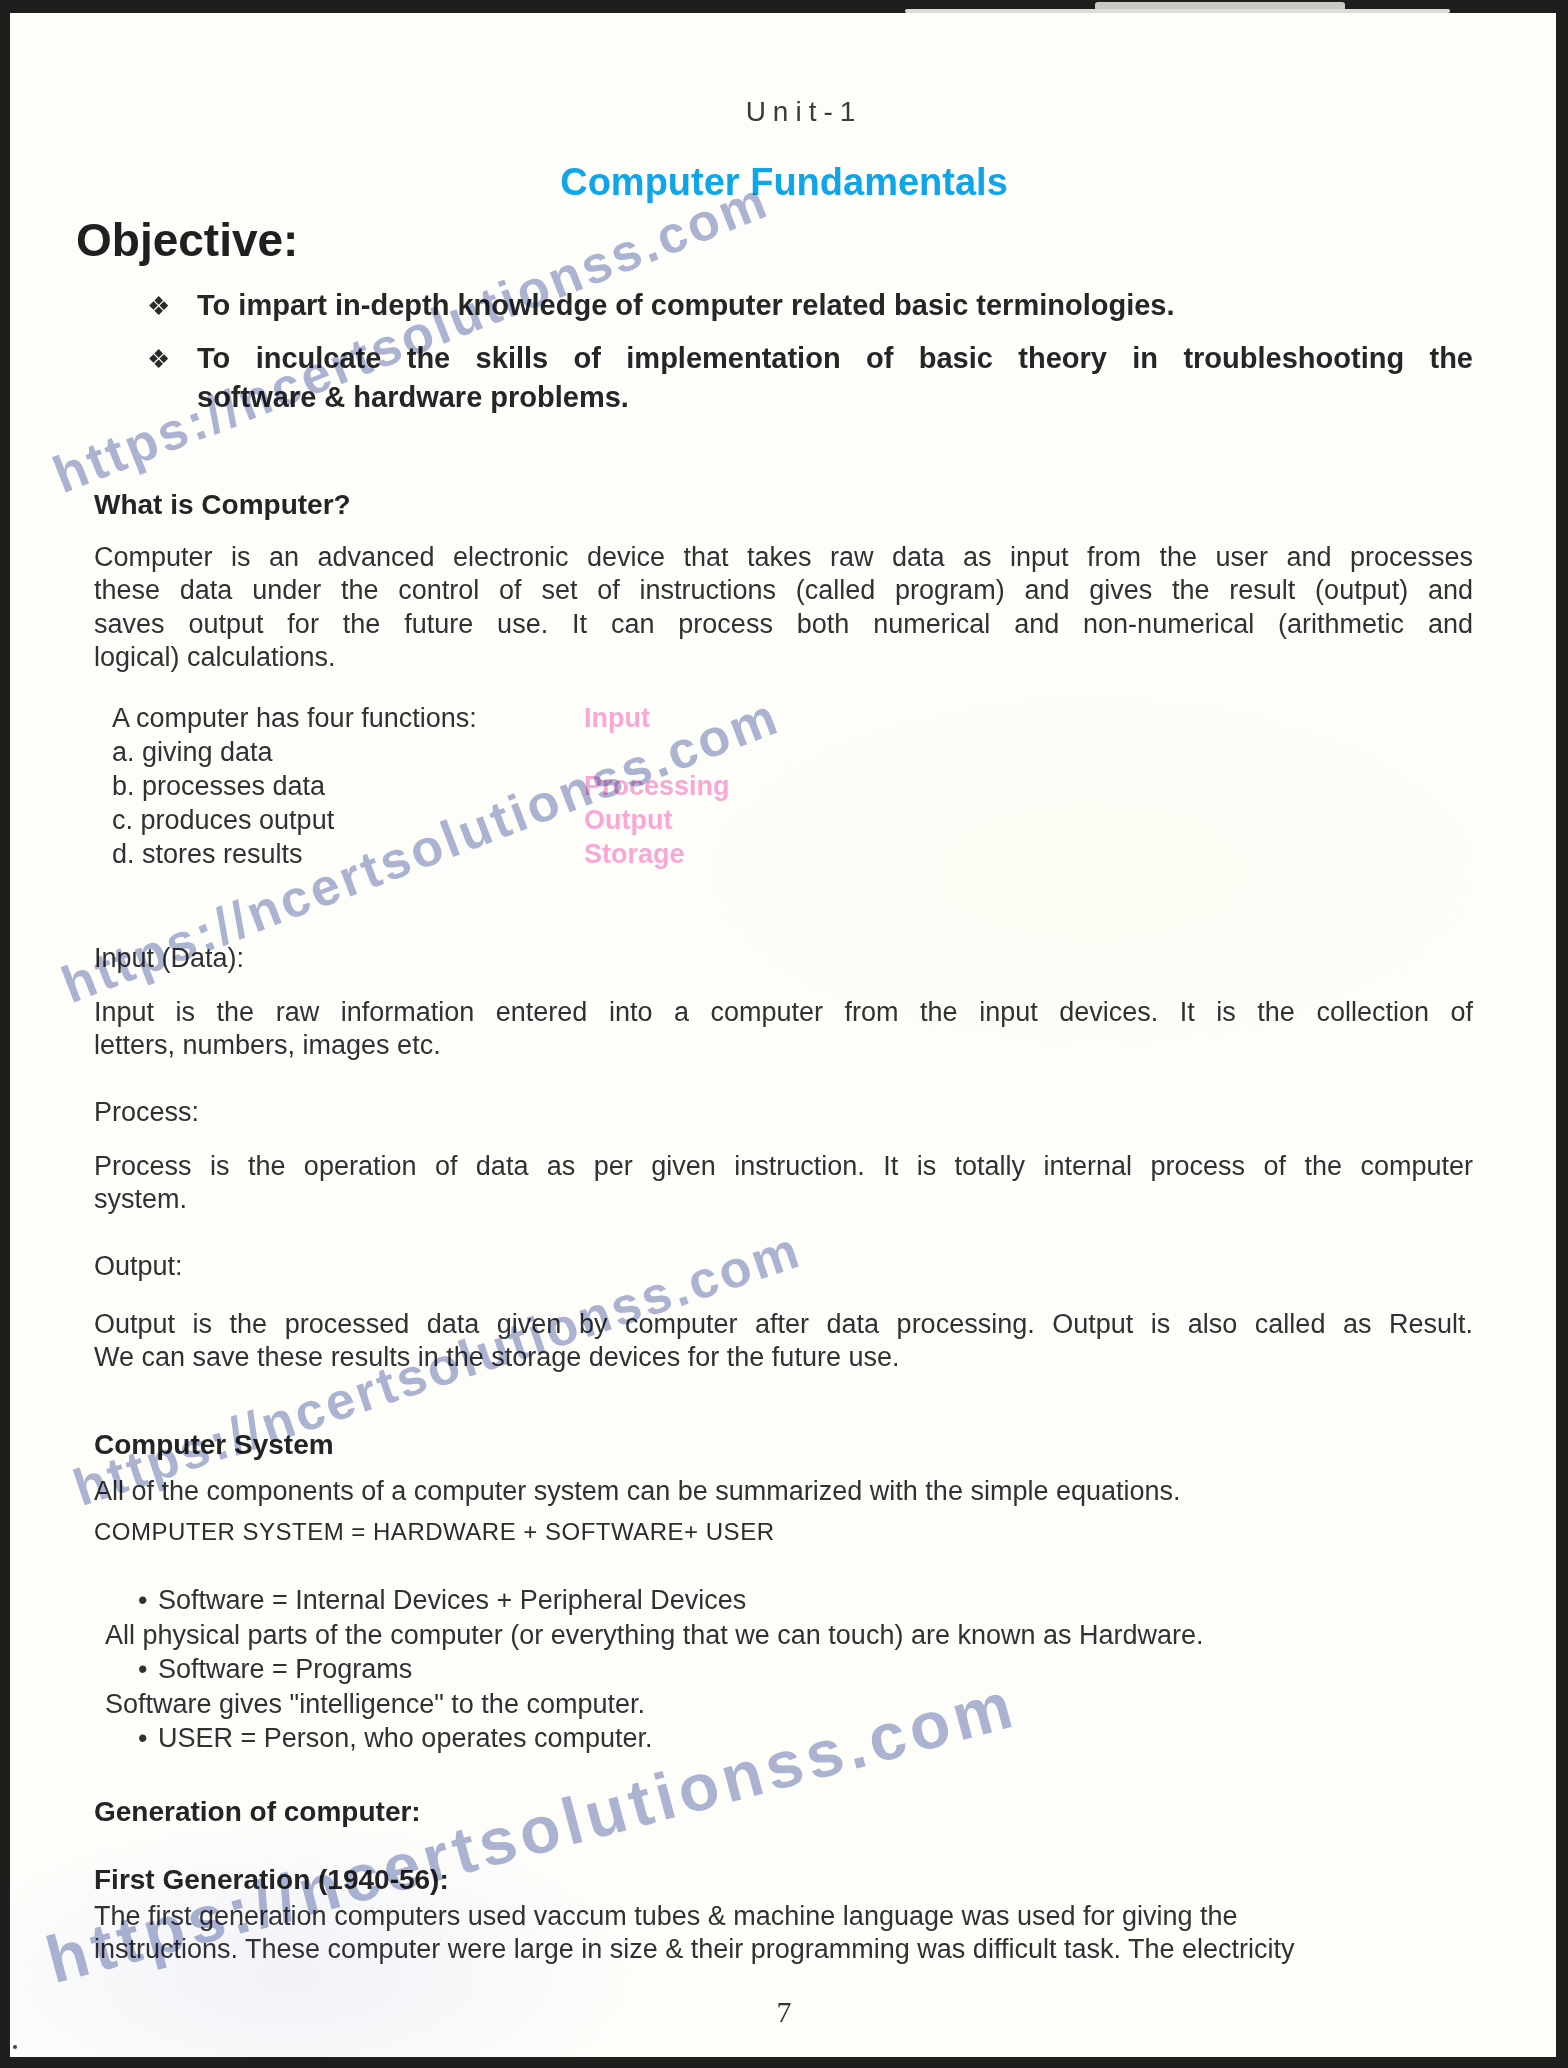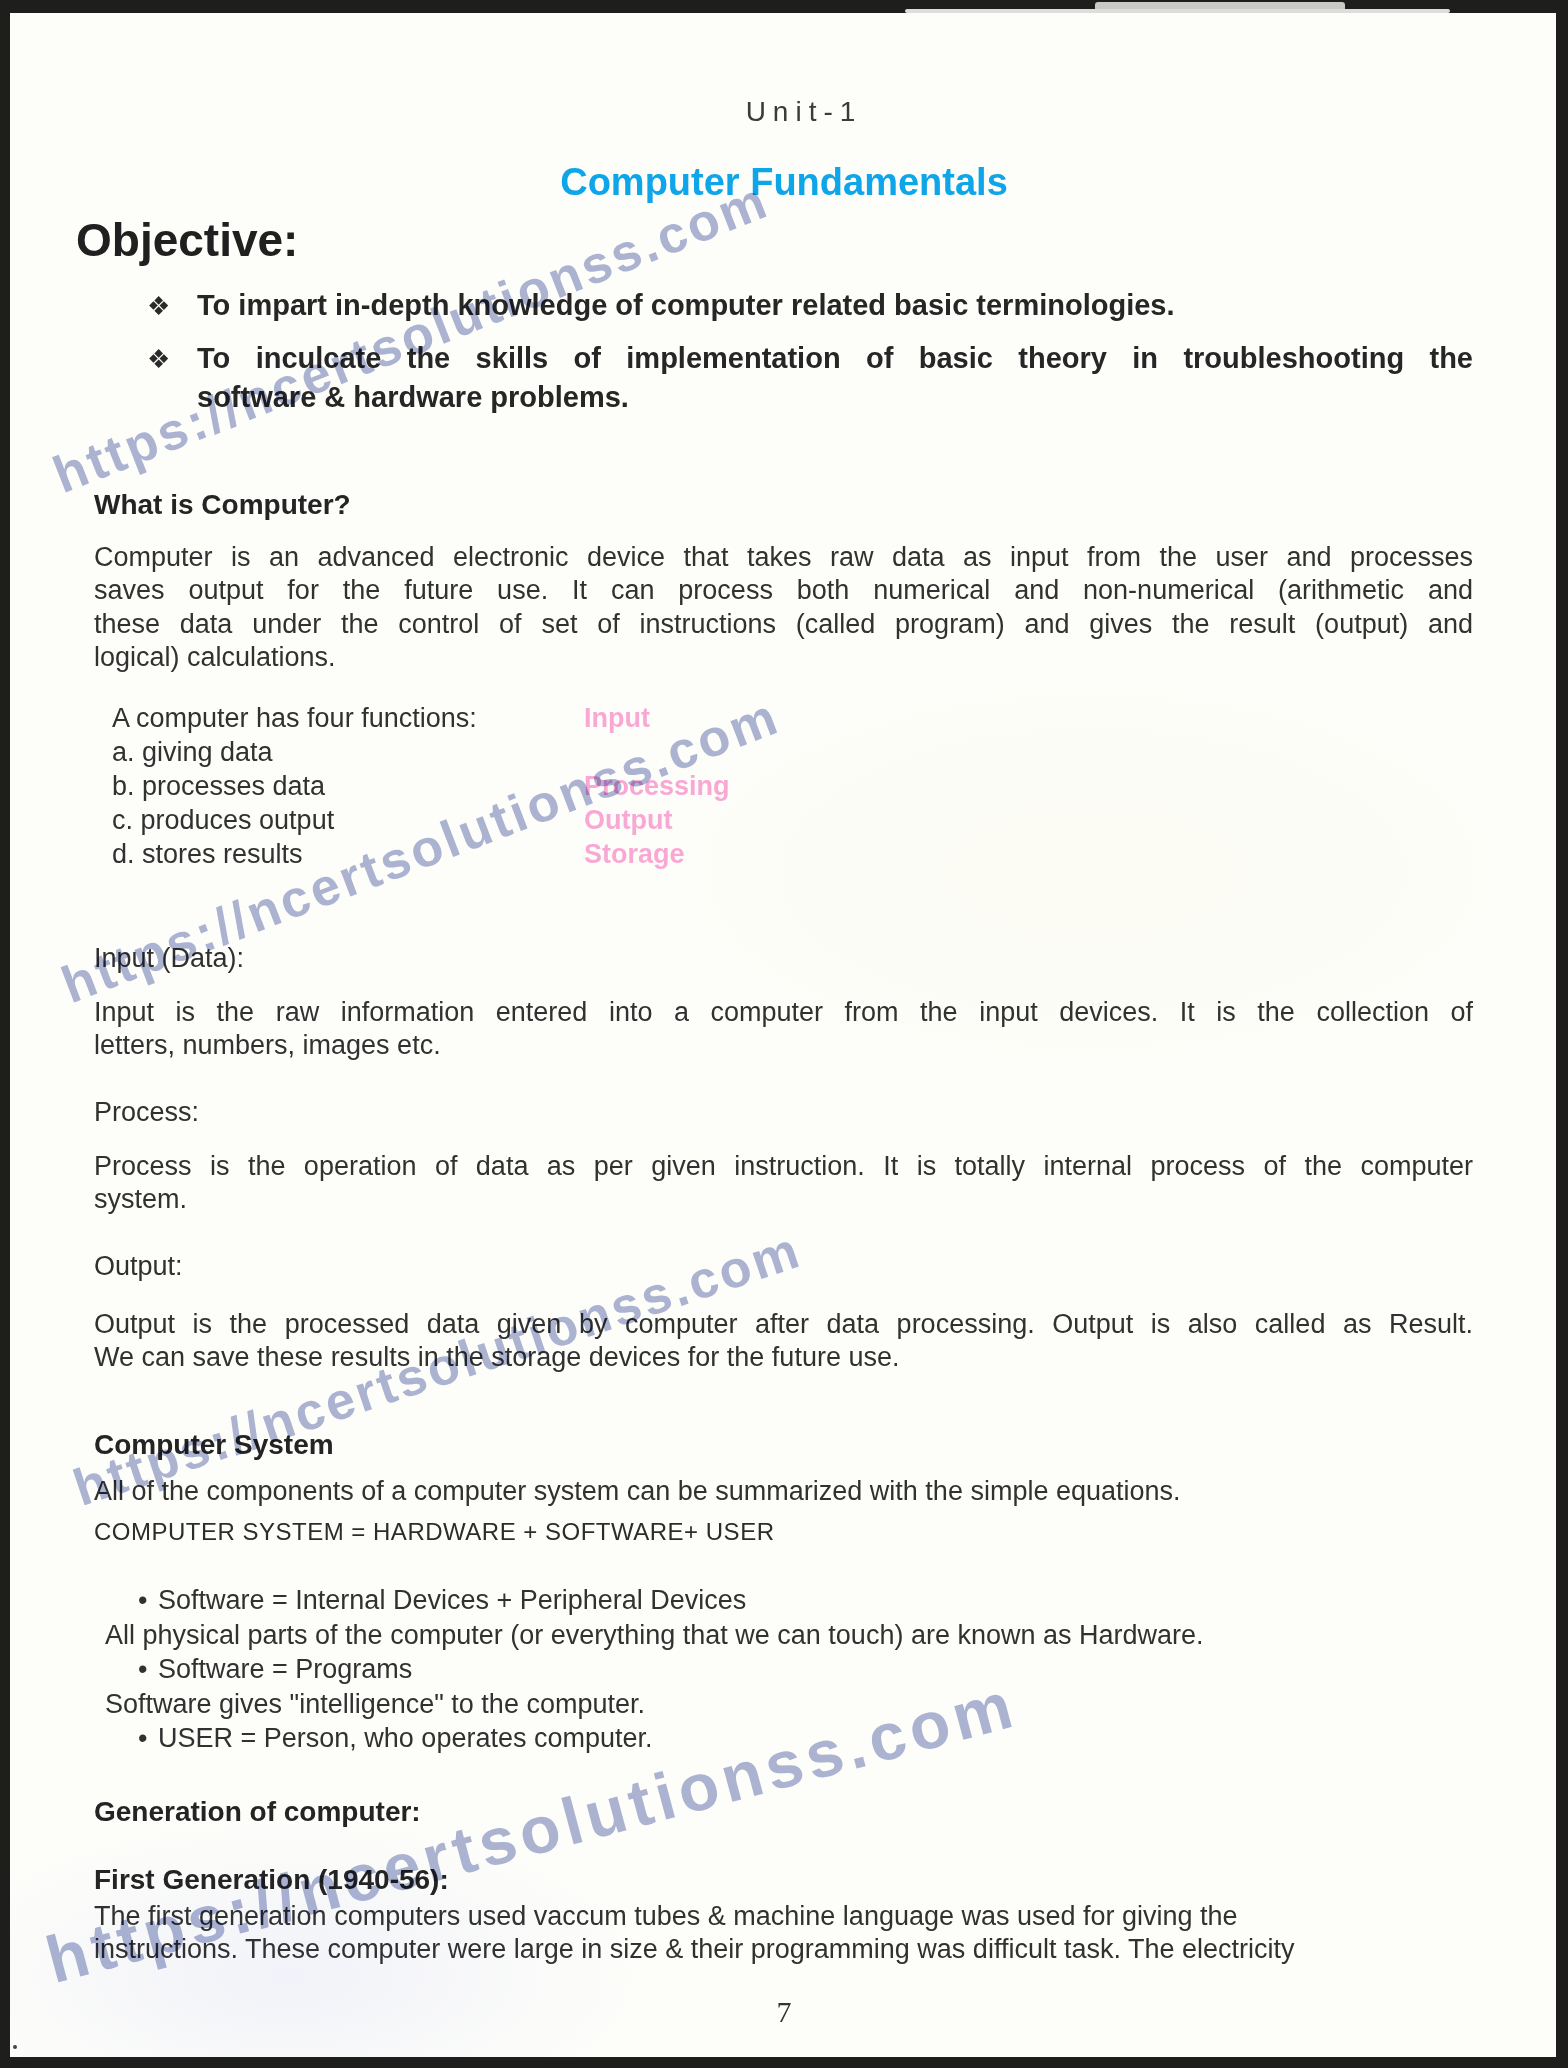--- a/index.html
+++ b/index.html
@@ -111,22 +111,22 @@
   </div>
   <span class="ob-marker m2">❖</span>
   <div class="ob-item ob2">
     <div class="jl">To inculcate the skills of implementation of basic theory in troubleshooting the</div>
     <div class="ll">software &amp; hardware problems.</div>
   </div>
 
   <div class="tx h-bold h-what">What is Computer?</div>
   <div class="tx para p-main">
     <div class="jl">Computer is an advanced electronic device that takes raw data as input from the user and processes</div>
+    <div class="jl">these data under the control of set of instructions (called program) and gives the result (output) and</div>
     <div class="jl">saves output for the future use. It can process both numerical and non-numerical (arithmetic and</div>
-    <div class="jl">these data under the control of set of instructions (called program) and gives the result (output) and</div>
     <div class="ll">logical) calculations.</div>
   </div>
 
   <div class="tx fn">
     <div class="fn-row">
       <span class="fn-l">A computer has four functions:</span>
       <span class="fn-r">Input</span>
     </div>
     <div class="fn-row">
       <span class="fn-l">a. giving data</span>

